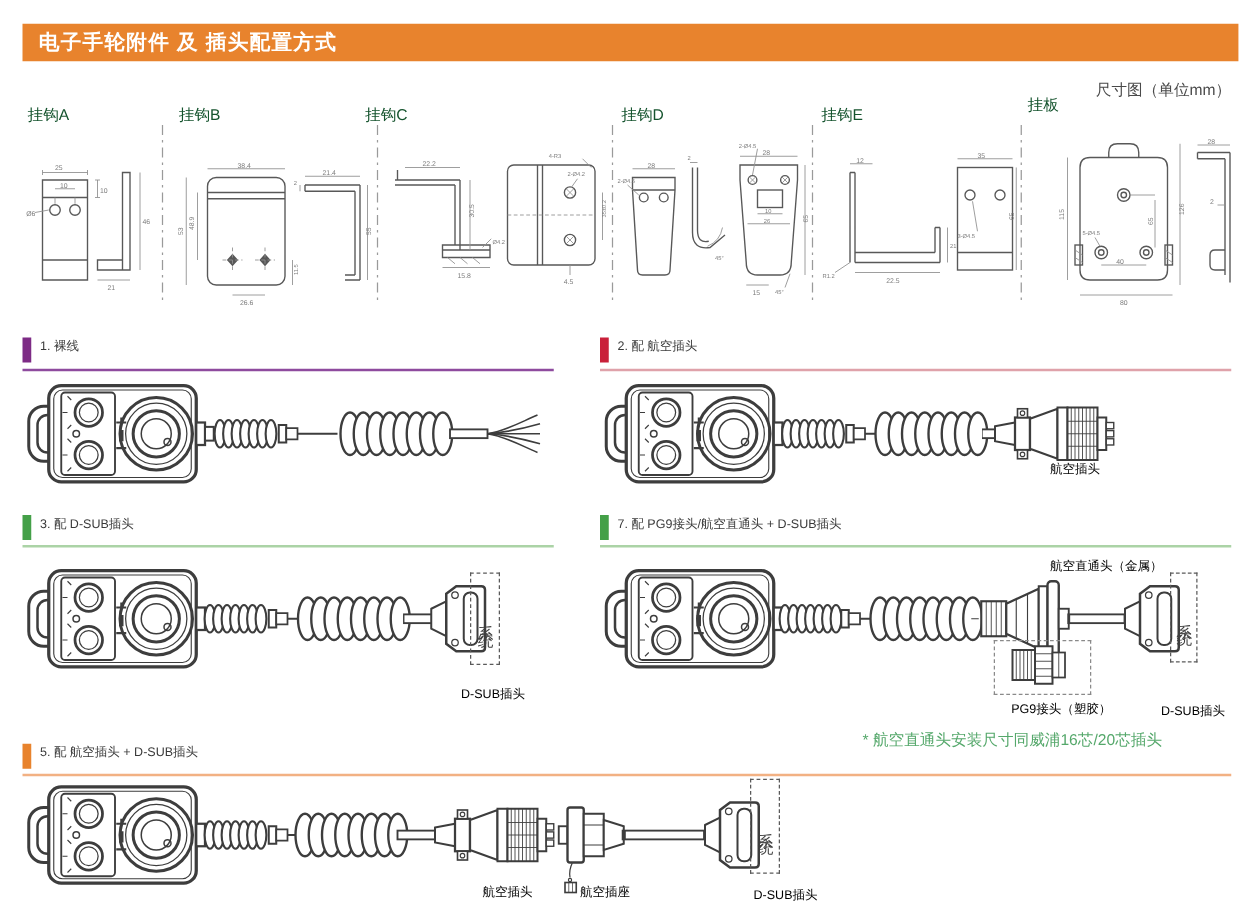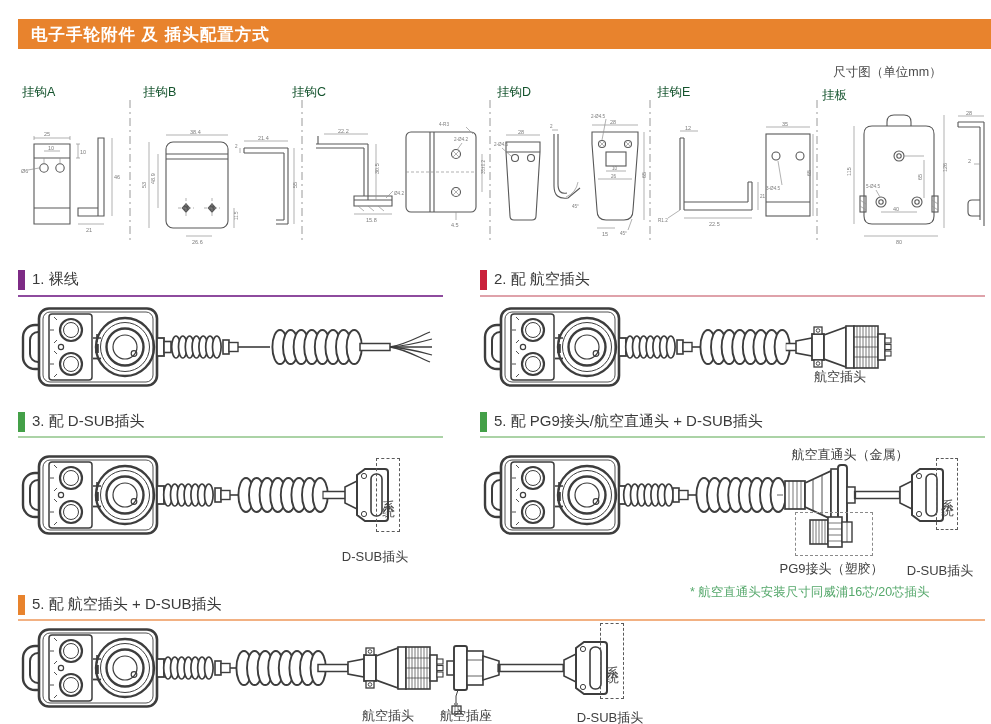--- a/index.html
+++ b/index.html
@@ -1,25 +1,25 @@
 <!DOCTYPE html>
 <html><head>
 <meta charset="utf-8">
 <style>
   html,body{margin:0;padding:0;background:#fff;}
   .page{position:relative;width:991px;height:724px;background:#fff;overflow:hidden;
         font-family:"Liberation Sans","DejaVu Sans",sans-serif;margin-top:12px;}
   .titlebar{position:absolute;left:18px;top:7px;width:973px;height:30px;line-height:30px;
             padding-left:13px;box-sizing:border-box;color:#fff;font-size:16.5px;font-weight:bold;letter-spacing:1px;}
-  .size-note{position:absolute;left:790px;top:52px;width:195px;text-align:center;font-size:12.5px;color:#4a4a4a;}
+  .size-note{position:absolute;left:790px;top:52px;width:195px;text-align:right;font-size:12.5px;color:#4a4a4a;}
   .hlbl{position:absolute;font-size:12.5px;color:#14532d;}
-  .sec-title{position:absolute;font-size:15px;color:#3a3a3a;white-space:nowrap;}
+  .sec-title{position:absolute;font-size:10px;color:#3a3a3a;white-space:nowrap;}
   .bar{position:absolute;width:7px;height:20px;}
   .rule{position:absolute;height:2px;}
-  .lbl{position:absolute;font-size:13px;color:#404040;text-align:center;white-space:nowrap;}
+  .lbl{position:absolute;font-size:10px;color:#000000;text-align:right;white-space:nowrap;}
   .sysbox{position:absolute;border:1.5px dashed #5a5a5a;display:flex;align-items:center;justify-content:center;box-sizing:border-box;}
   .sysbox span{writing-mode:vertical-rl;text-orientation:upright;font-size:12.5px;color:#3f3f3f;letter-spacing:5px;}
   .pg9box{position:absolute;border:1.2px dashed #8a8a8a;box-sizing:border-box;}
   .footnote{position:absolute;left:690px;top:572px;width:292px;font-size:12.5px;}
   svg{position:absolute;overflow:visible;}
   svg .o{fill:none;stroke:#585858;stroke-width:1.1;}
   svg .d{fill:none;stroke:#909090;stroke-width:0.7;}
   svg .dd{fill:none;stroke:#909090;stroke-width:0.7;stroke-dasharray:3 2;}
   svg .t{fill:#7d7d7d;font-size:5.5px;}
   svg .ts{fill:#7d7d7d;font-size:4.6px;}
@@ -147,21 +147,21 @@
   <div class="titlebar" style="background-color: rgb(232, 131, 45);">
     <span>电子手轮附件 及 插头配置方式</span>
   </div>
   <div class="size-note">尺寸图（单位mm）</div>
 
   <div class="hlbl" style="left:22px;top:72px">挂钩A</div>
   <div class="hlbl" style="left:143px;top:72px">挂钩B</div>
   <div class="hlbl" style="left:292px;top:72px">挂钩C</div>
   <div class="hlbl" style="left:497px;top:72px">挂钩D</div>
   <div class="hlbl" style="left:657px;top:72px">挂钩E</div>
-  <div class="hlbl" style="left:822px;top:75px">挂板</div>
+  <div class="hlbl" style="left:822px;top:64px">挂板</div>
 
   <svg style="left:0;top:88px" width="991" height="146">
     <g stroke="#9a9a9a" stroke-width="1" stroke-dasharray="8 4 2 4">
       <line x1="130" y1="0" x2="130" y2="140"></line>
         <line x1="302" y1="0" x2="302" y2="140"></line>
       <line x1="490" y1="0" x2="490" y2="140"></line>
         <line x1="650" y1="0" x2="650" y2="140"></line>
       <line x1="817" y1="0" x2="817" y2="140"></line>
     </g>
   </svg>
@@ -365,21 +365,21 @@
     <use href="#bcoil" transform="translate(228,53)"></use>
     <use href="#cable" transform="translate(305,53) scale(0.75,1)"></use>
     <use href="#dsub" transform="translate(327,53)"></use>
   </svg>
   <div class="sysbox" style="left:376px;top:446px;width:24px;height:74px">
     <span>系统</span>
   </div>
   <div class="lbl" style="left:330px;top:536px;width:90px">D-SUB插头</div>
 
   <div class="bar" style="left: 480px; top: 400px; background-color: rgb(68, 160, 72);"></div>
-  <div class="sec-title" style="left:494px;top:400px">5. 配 PG9接头/航空直通头 + D-SUB插头</div>
+  <div class="sec-title" style="left:494px;top:400px">7. 配 PG9接头/航空直通头 + D-SUB插头</div>
   <div class="rule" style="left: 480px; top: 424px; width: 505px; background-color: rgb(171, 211, 166);"></div>
   <svg style="left:480px;top:430px" width="505" height="130" viewBox="0 0 505 130">
     <use href="#pendant" transform="translate(4,13)"></use>
     <use href="#tcoil" transform="translate(148,53)"></use>
     <use href="#midconn" transform="translate(193,53)"></use>
     <line x1="208" y1="53" x2="218" y2="53" stroke="#3d3d3d" stroke-width="1.6"></line>
     <use href="#bcoil" transform="translate(224,53)"></use>
     <use href="#feedth" transform="translate(305,53)"></use>
     <use href="#cable" transform="translate(375,53) scale(1.5,1)"></use>
     <use href="#dsub" transform="translate(420,53)"></use>

